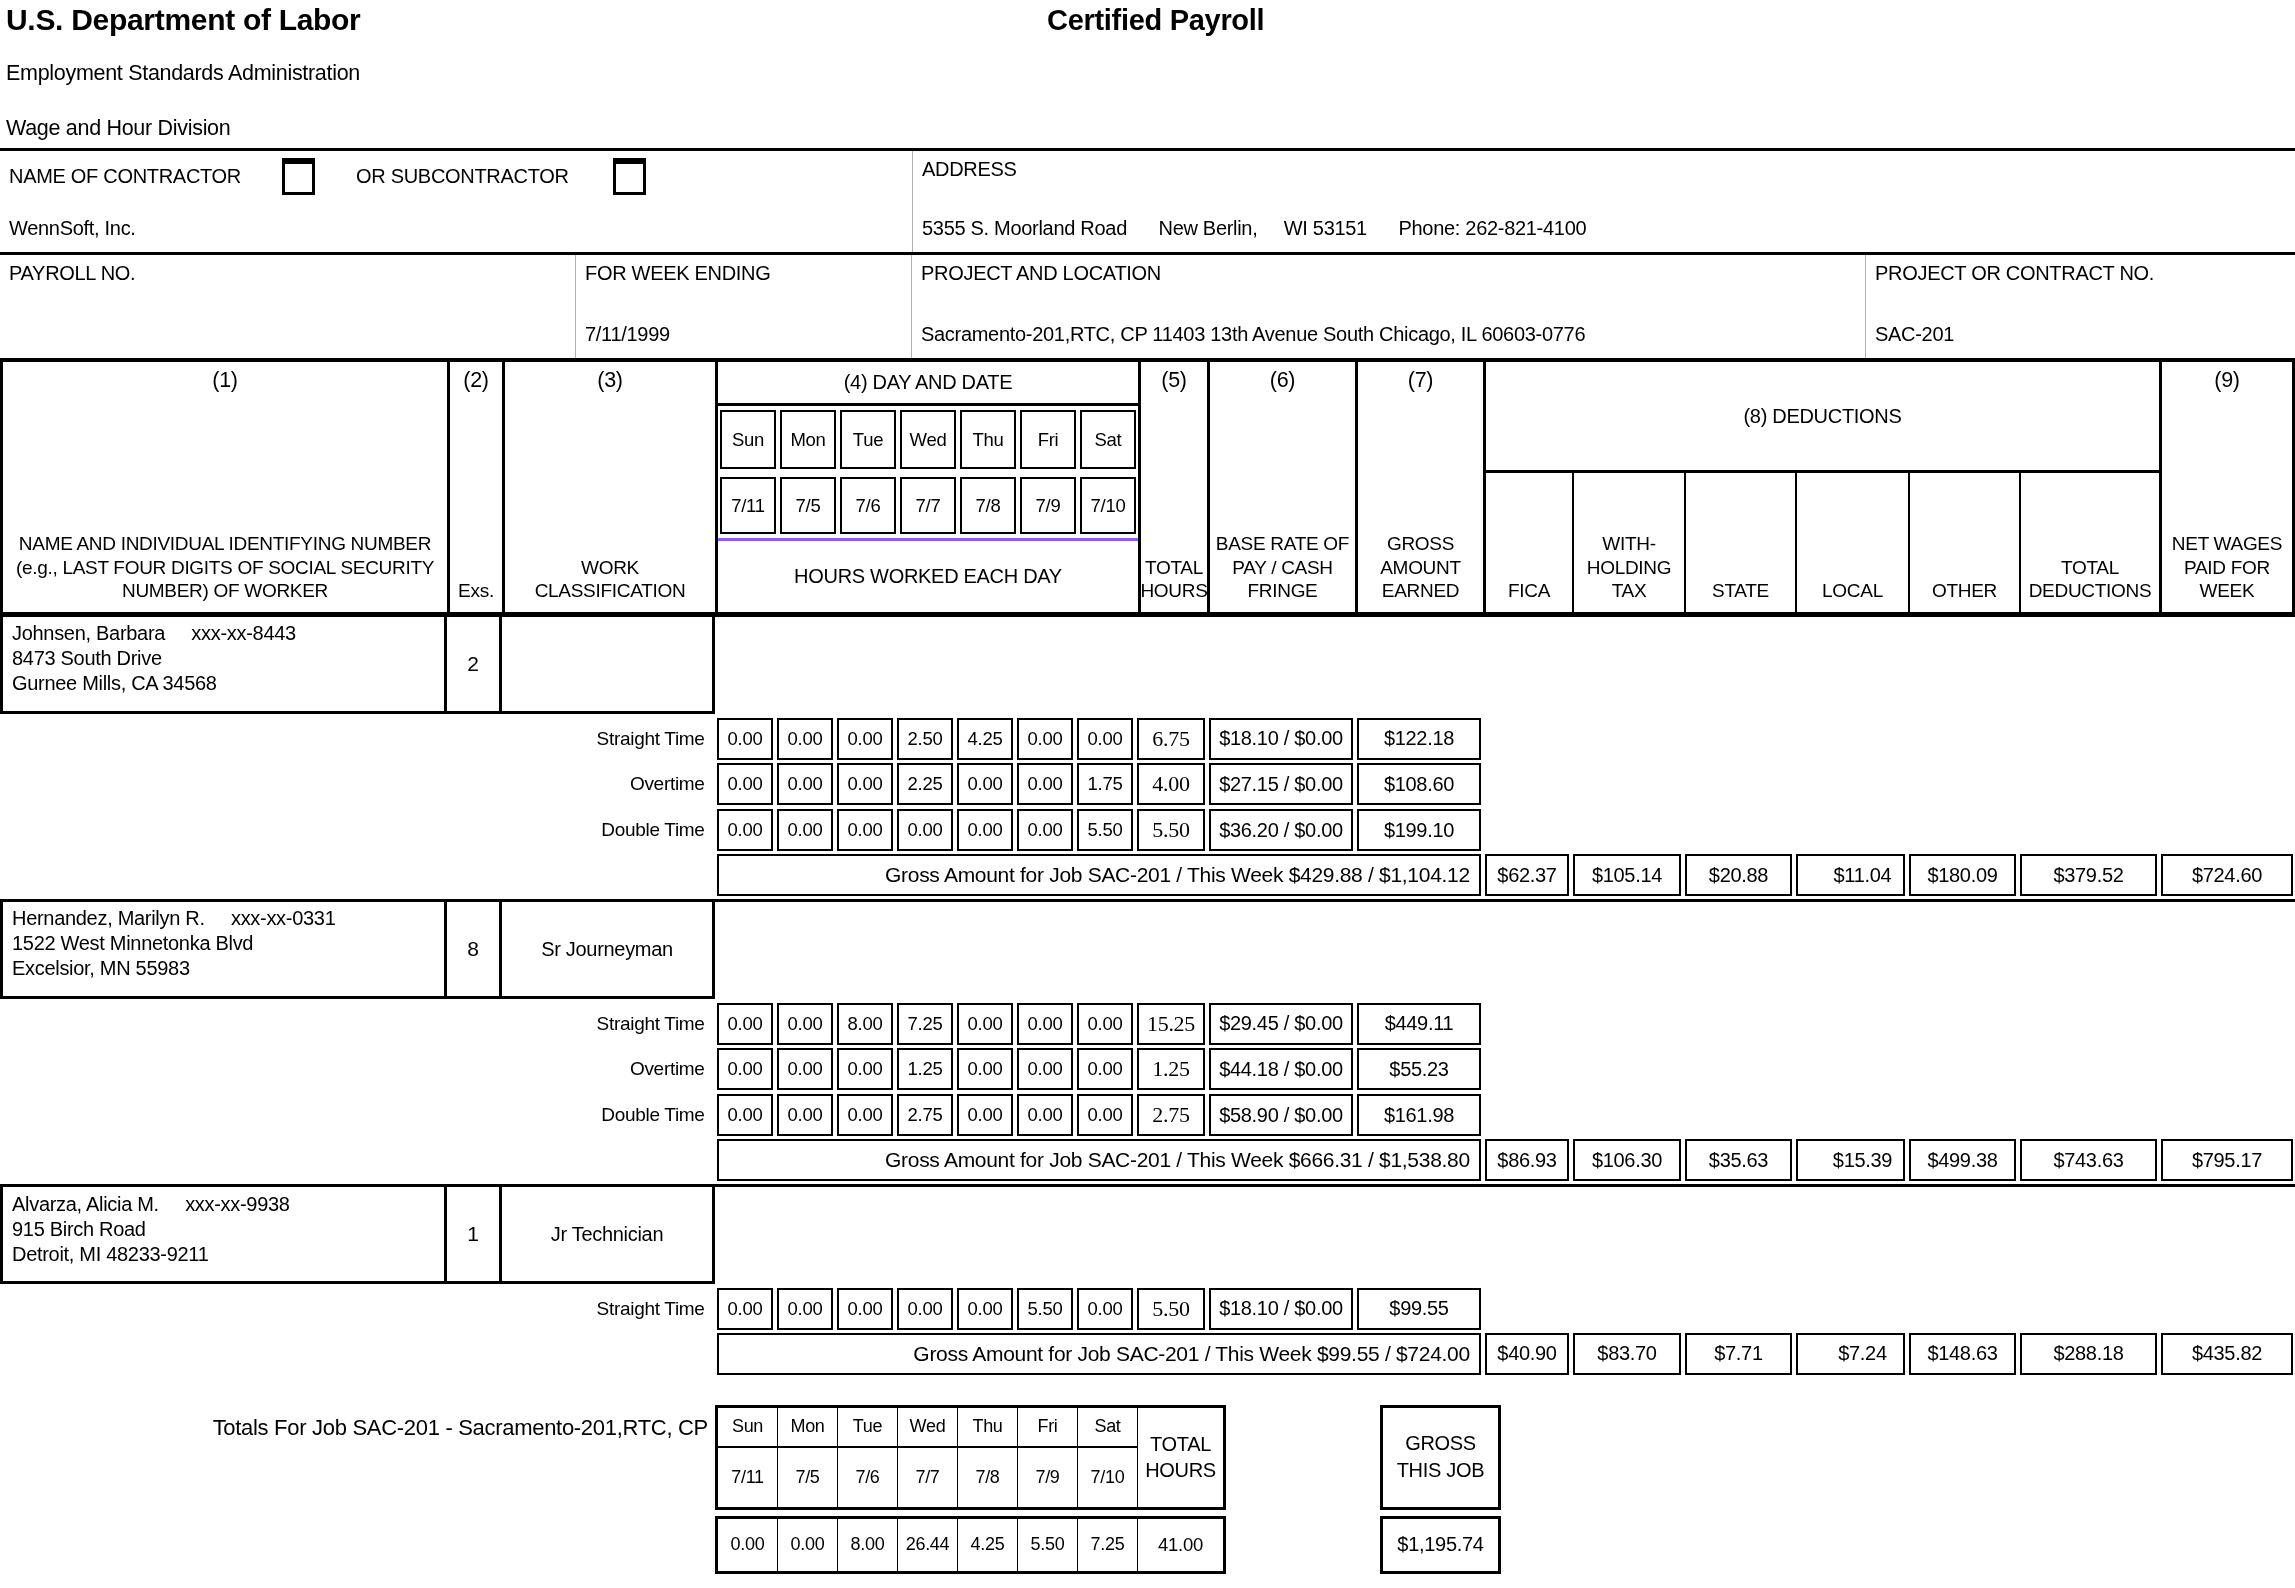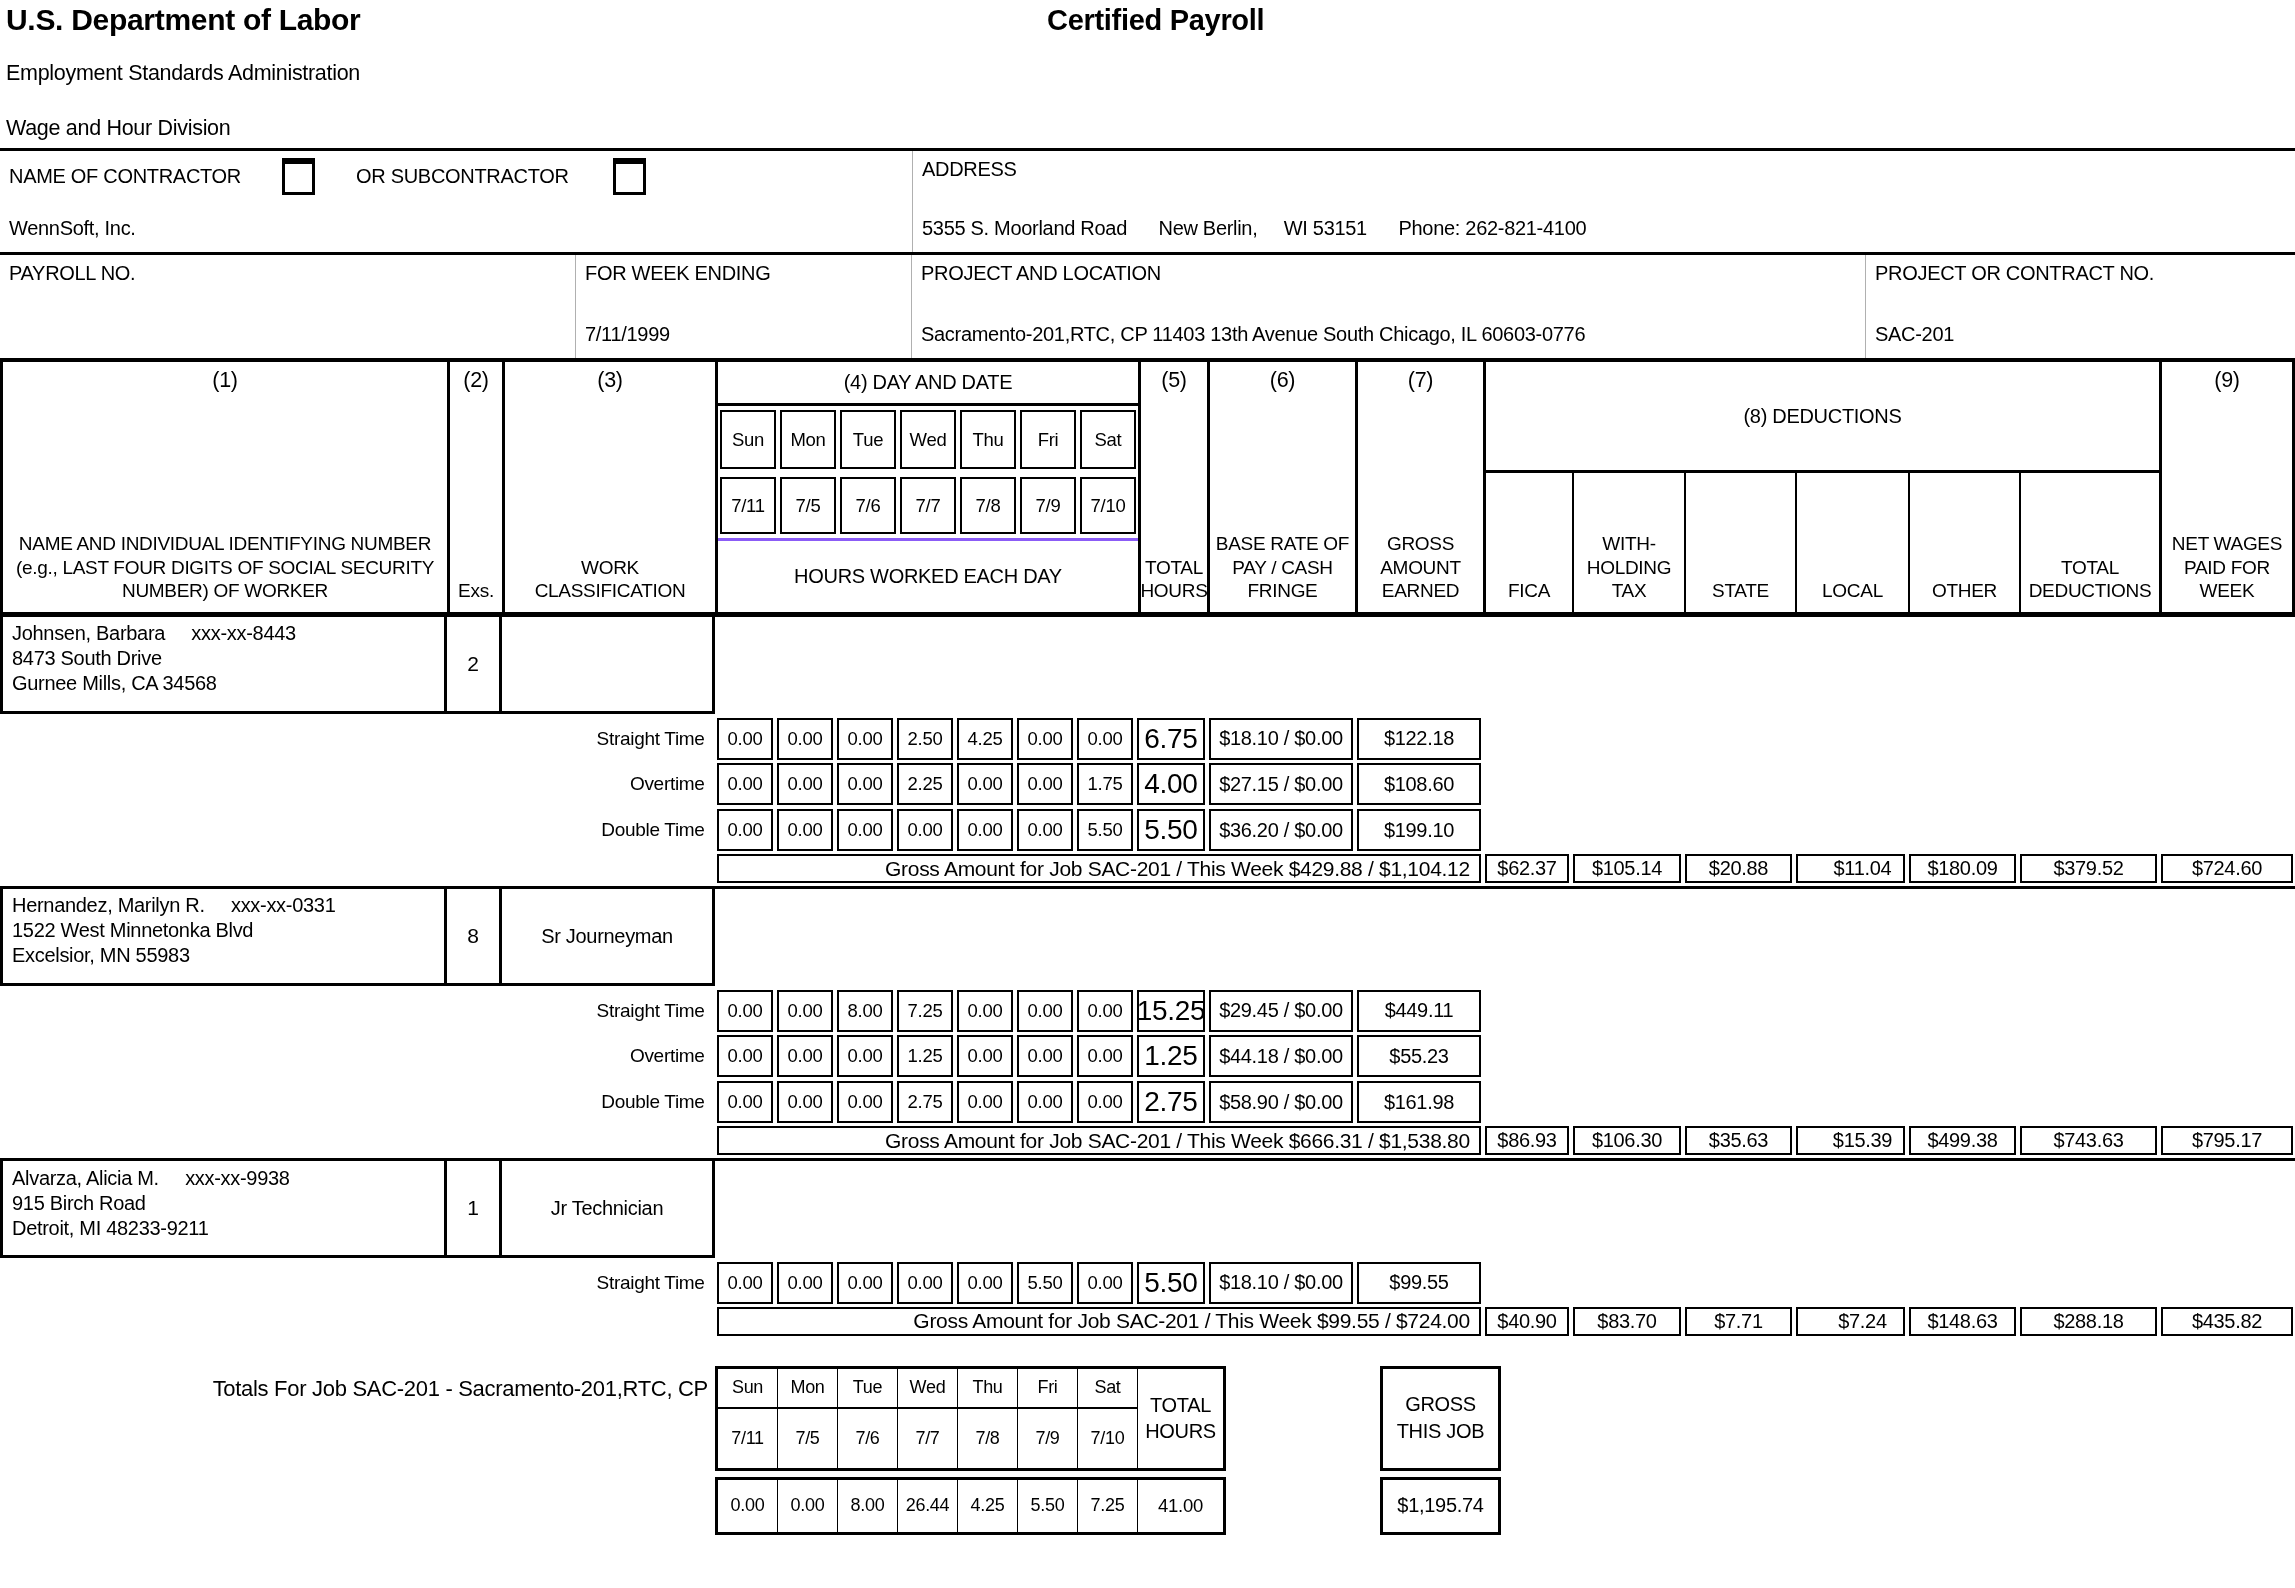--- a/index.html
+++ b/index.html
@@ -74,25 +74,25 @@
   .c-exs  { grid-column: 2; display: flex; align-items: center; justify-content: center; font-size: 21px; }
   .c-class{ grid-column: 3; display: flex; align-items: center; justify-content: center; font-size: 20px; }
   .pre { white-space: pre; }
 
   .prow { height: 42px; margin-top: 3.7px; }
   .plabel { grid-column: 1/4; display: flex; align-items: center; justify-content: flex-end;
             padding-right: 10.4px; font-size: 19px; }
   .box { border: 2.2px solid #000; margin: 0 2.2px; display: flex; align-items: center; justify-content: center; font-size: 18.5px; }
   .c-d1{grid-column:4;} .c-d2{grid-column:5;} .c-d3{grid-column:6;} .c-d4{grid-column:7;}
   .c-d5{grid-column:8;} .c-d6{grid-column:9;} .c-d7{grid-column:10;}
-  .c-th{grid-column:11; font-size:28px;} .c-br{grid-column:12; font-size:20px;} .c-gr{grid-column:13; font-size:20px;}
+  .c-th{grid-column:11; font-size:22px;font-family:Liberation Serif, serif;} .c-br{grid-column:12; font-size:20px;} .c-gr{grid-column:13; font-size:20px;}
   .c-f{grid-column:14;} .c-w{grid-column:15;} .c-s{grid-column:16;} .c-l{grid-column:17;padding-left:24px;}
   .c-o{grid-column:18;} .c-t{grid-column:19;} .c-n{grid-column:20;}
 
-  .grow { height: 29px; margin-top: 3px; margin-bottom: 3px; }
+  .grow { height: 42px; margin-top: 3px; margin-bottom: 3px; }
   .gs { grid-column: 4/14; justify-content: flex-end; padding-right: 9px; font-size: 21px; }
   .dd-amt { font-size: 20px; }
 
   
   .totals { position: relative; margin-top: 30px; height: 178px; }
   .tlabel { position: absolute; left: 0; top: 10.4px; width: 708px; text-align: right; font-size: 22px; }
   .ttable { position: absolute; left: 715px; top: 0; width: 511px; border: 3px solid #000;
             display: grid; grid-template-columns: repeat(7, 60px) 1fr; grid-template-rows: 40px 59px; }
   .tn { grid-row: 1; border-right: 1.5px solid #000; border-bottom: 2.2px solid #000;
         display: flex; align-items: center; justify-content: center; font-size: 18px; }

